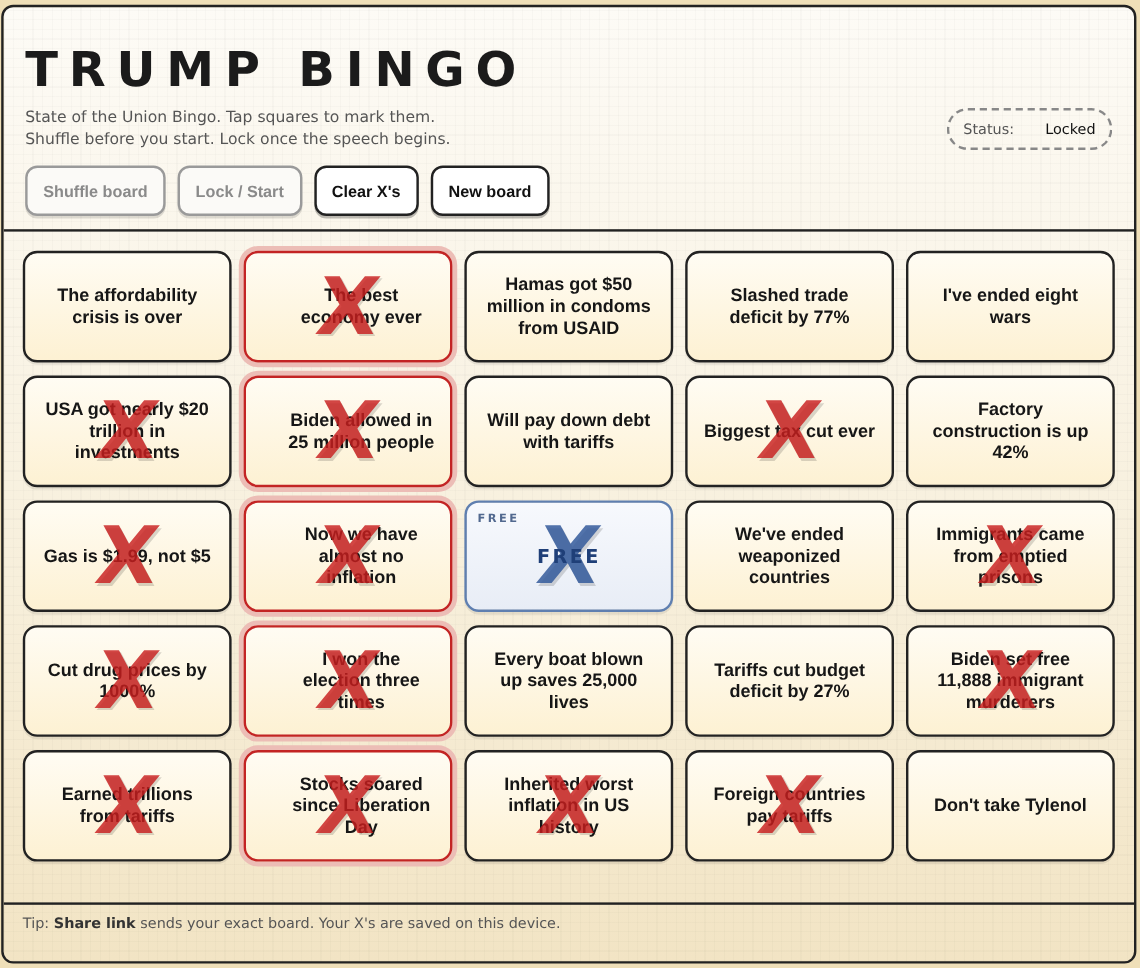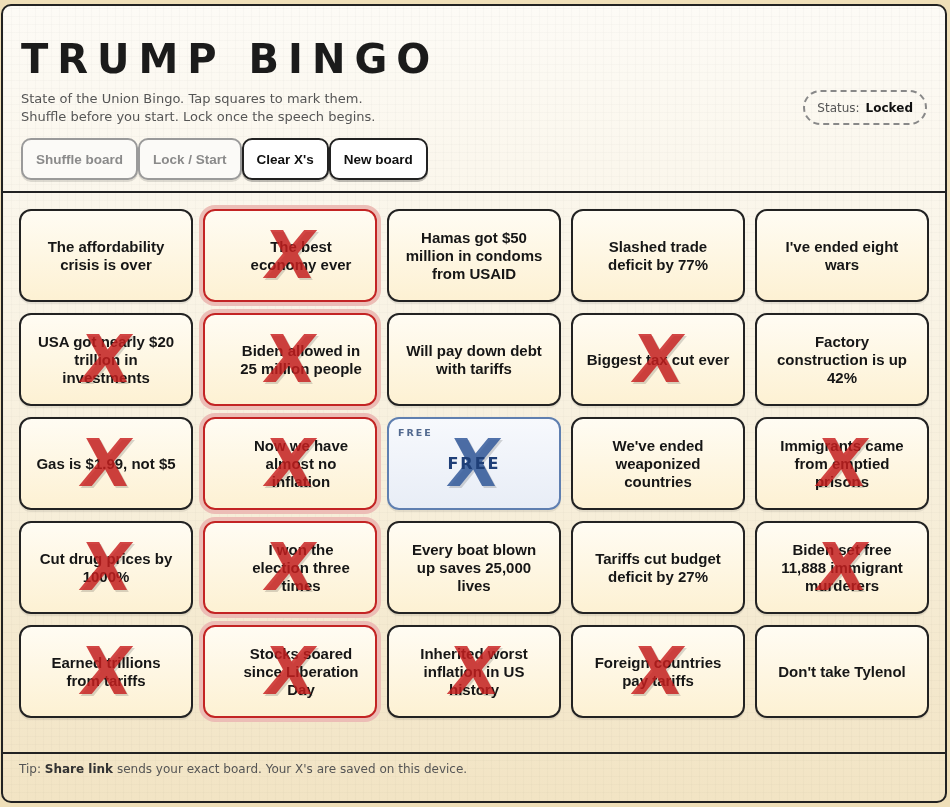--- a/index.html
+++ b/index.html
@@ -31,40 +31,40 @@
     font-family: "DejaVu Sans", sans-serif;
     font-weight: 900; font-size: 40px;
     letter-spacing: 9px; color: #1b1b1b;
   }
   .subtitle {
     position: absolute; left: 18px; top: 84px;
     width: 390px;
     font-family: "DejaVu Sans", sans-serif;
     font-size: 13px; line-height: 18px; color: #555;
   }
-  .btn-row { position: absolute; left: 18px; top: 132px; display: flex; }
+  .btn-row { position: absolute; left: 18px; top: 132px; display: flex; gap: 10px; }
   .btn {
     height: 42px; padding: 0 13px;
     border: 2px solid #222; border-radius: 10px;
     background: #fff;
     font-family: "Liberation Sans", sans-serif;
     font-weight: 700; font-size: 13.5px; color: #111;
     box-shadow: 0 2px 0 rgba(0,0,0,0.25);
     display: flex; align-items: center;
   }
   .btn.disabled { color: #8a8a8a; border-color: #9a9a9a; background: #fbfaf7; box-shadow: 0 2px 0 rgba(0,0,0,0.12); }
   .pills { position: absolute; right: 18px; top: 84px; display: flex; gap: 10px; }
   .pill {
     height: 35px; padding: 0 12px;
     border: 2px dashed #888; border-radius: 18px;
     font-family: "DejaVu Sans", sans-serif;
     font-size: 12px; color: #555;
     display: flex; align-items: center; gap: 6px;
   }
-  .pill b { color: #111; font-weight: 700; }
+  .pill b { color: #111; font-weight: 400; margin-left: 20px; }
   .grid {
     position: absolute; left: 16px; top: 203px;
     display: grid;
     grid-template-columns: repeat(5, 174px);
     grid-template-rows: repeat(5, 93px);
     column-gap: 10px; row-gap: 11px;
   }
   .cell {
     position: relative;
     border: 2px solid #222; border-radius: 12px;

